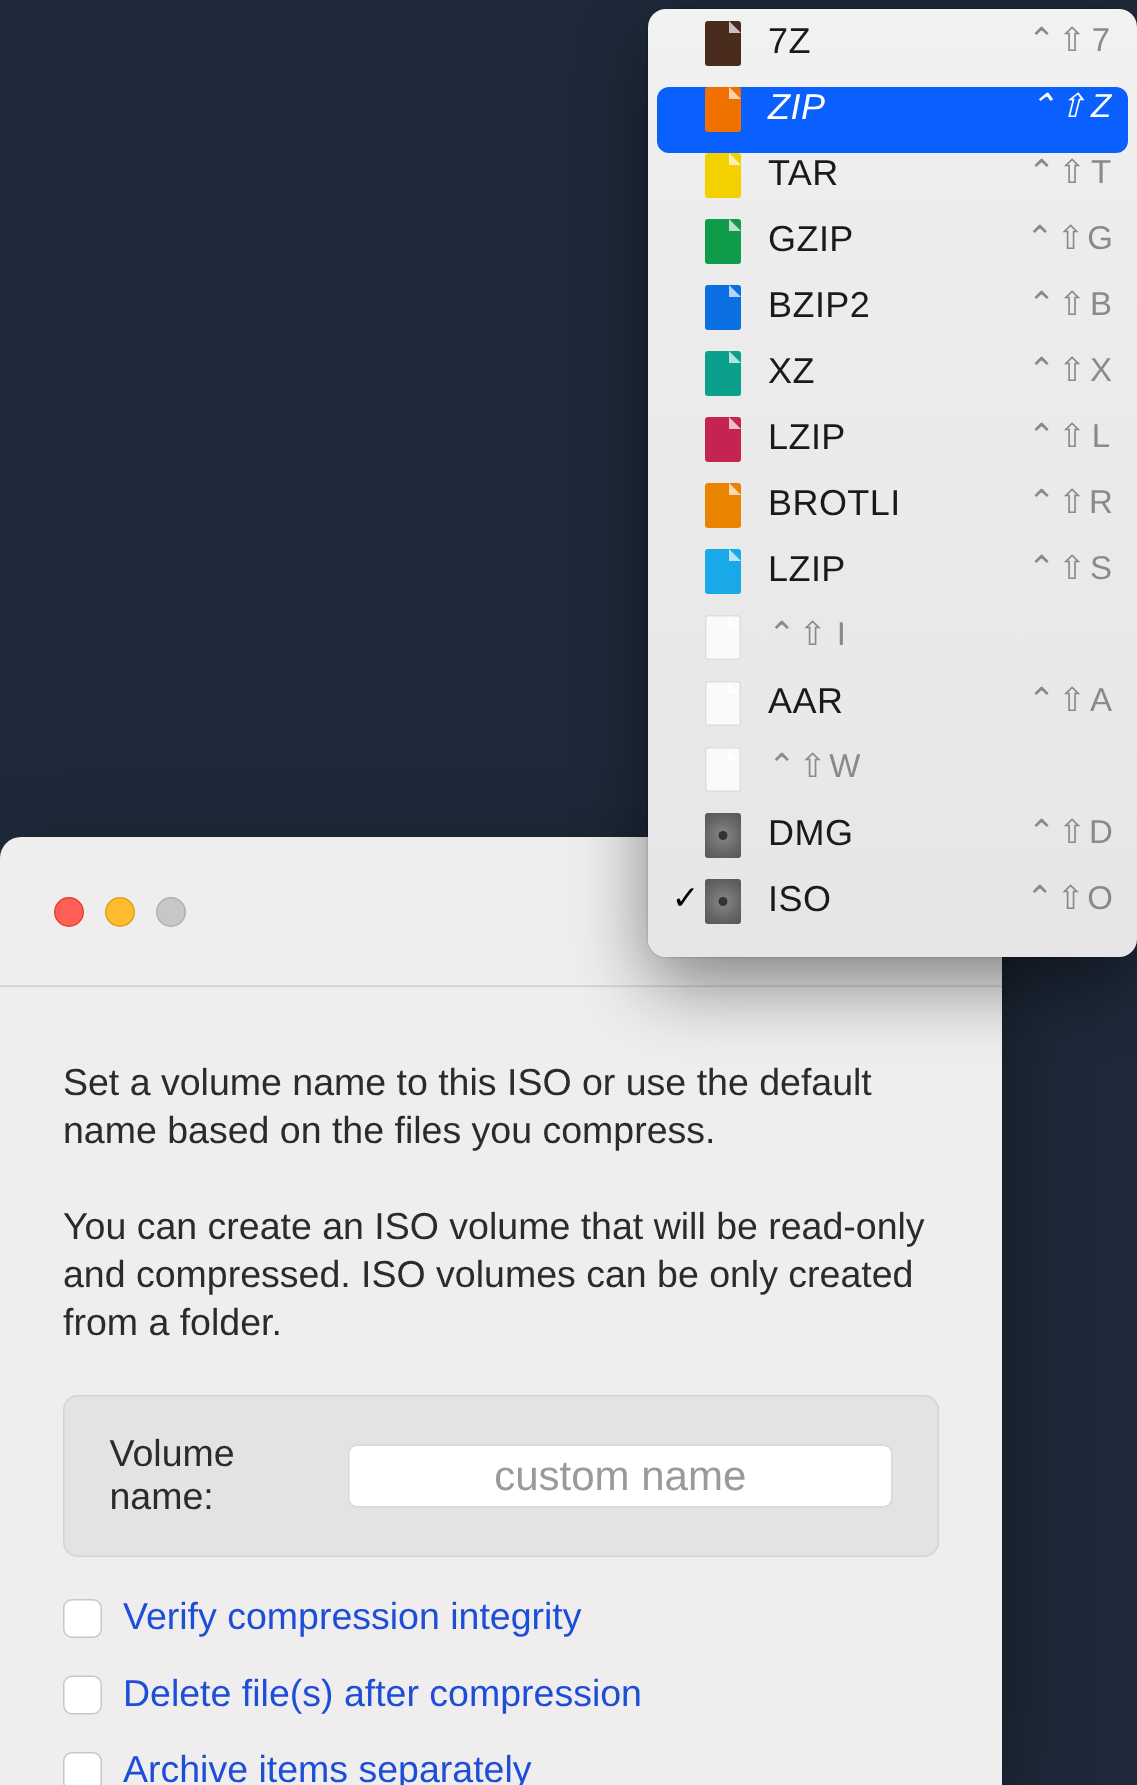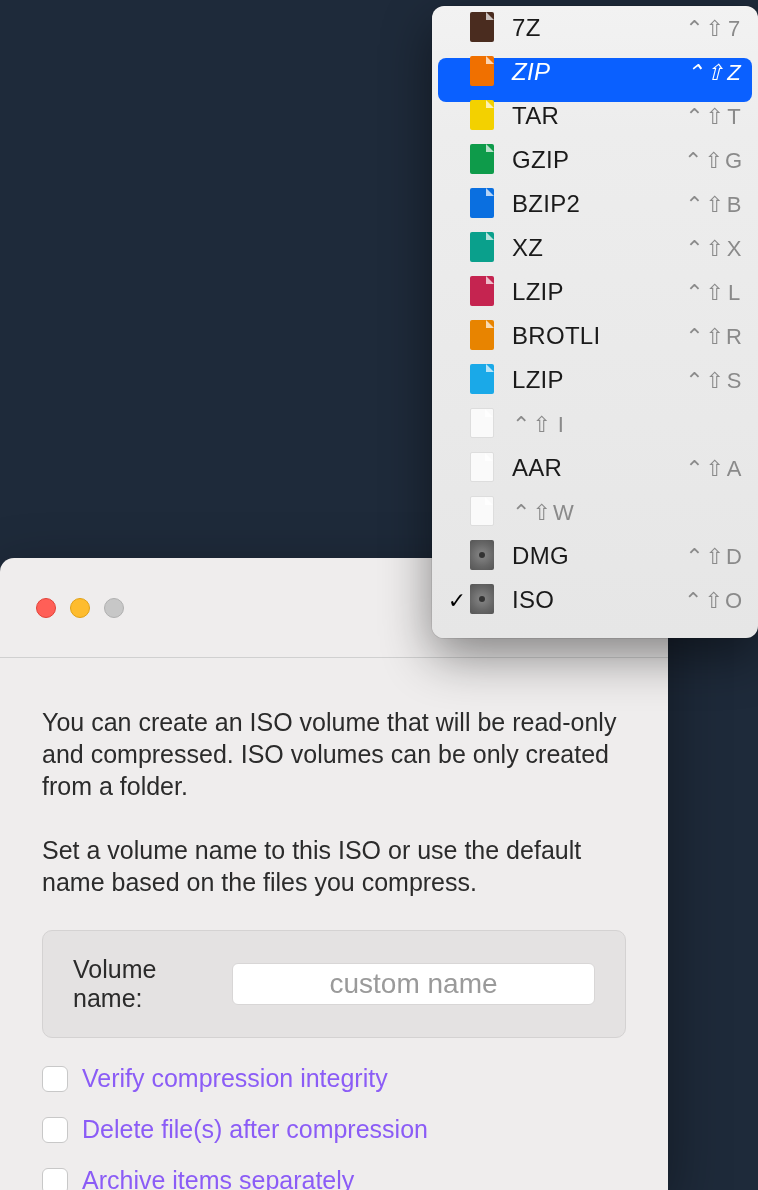--- a/index.html
+++ b/index.html
@@ -88,38 +88,38 @@
 }
 .checkbox {
   width: 26px;
   height: 26px;
   background: #fff;
   border: 1px solid #c8c8c8;
   border-radius: 6px;
 }
 .check-label {
   font-size: 25px;
-  color: #8b5cf6;
+  color: #1d4ed8;
 }
 .dropdown {
   position: absolute;
   left: 432px;
   top: 6px;
   width: 326px;
   background: linear-gradient(180deg, #f2f2f2 0%, #ededed 20%, #e6e6e6 100%);
   border-radius: 12px;
   box-shadow: 0 18px 50px rgba(0,0,0,0.45), 0 0 0 1px rgba(0,0,0,0.08);
   padding: 8px 6px;
 }
 .menu-item {
   display: flex;
-  align-items: flex-end;
+  align-items: flex-start;
   height: 44px;
   border-radius: 8px;
-  padding: 0 10px 16px 6px;
+  padding: 0 10px 0 6px;
 }
 .menu-item.selected {
   background: #0a60ff;
   font-style: italic;
 }
 .menu-item.selected .menu-label,
 .menu-item.selected .shortcut { color: #fff; }
 .check-col {
   width: 26px;
   font-size: 22px;
@@ -185,22 +185,22 @@
 
 <div class="bg-panel"></div>
 
 <div class="window">
   <div class="titlebar">
     <div class="traffic-light tl-close"></div>
     <div class="traffic-light tl-min"></div>
     <div class="traffic-light tl-max"></div>
   </div>
   <div class="body-text">
+    <p>Set a volume name to this ISO or use the default name based on the files you compress.</p>
     <p>You can create an ISO volume that will be read-only and compressed. ISO volumes can be only created from a folder.</p>
-    <p>Set a volume name to this ISO or use the default name based on the files you compress.</p>
   </div>
   <div class="volume-box">
     <span class="volume-label">Volume name:</span>
     <input class="volume-input" type="text" placeholder="custom name" style="">
   </div>
   <div class="checks">
     <div class="check-row">
       <div class="checkbox"></div>
       <span class="check-label">Verify compression integrity</span>
     </div>

